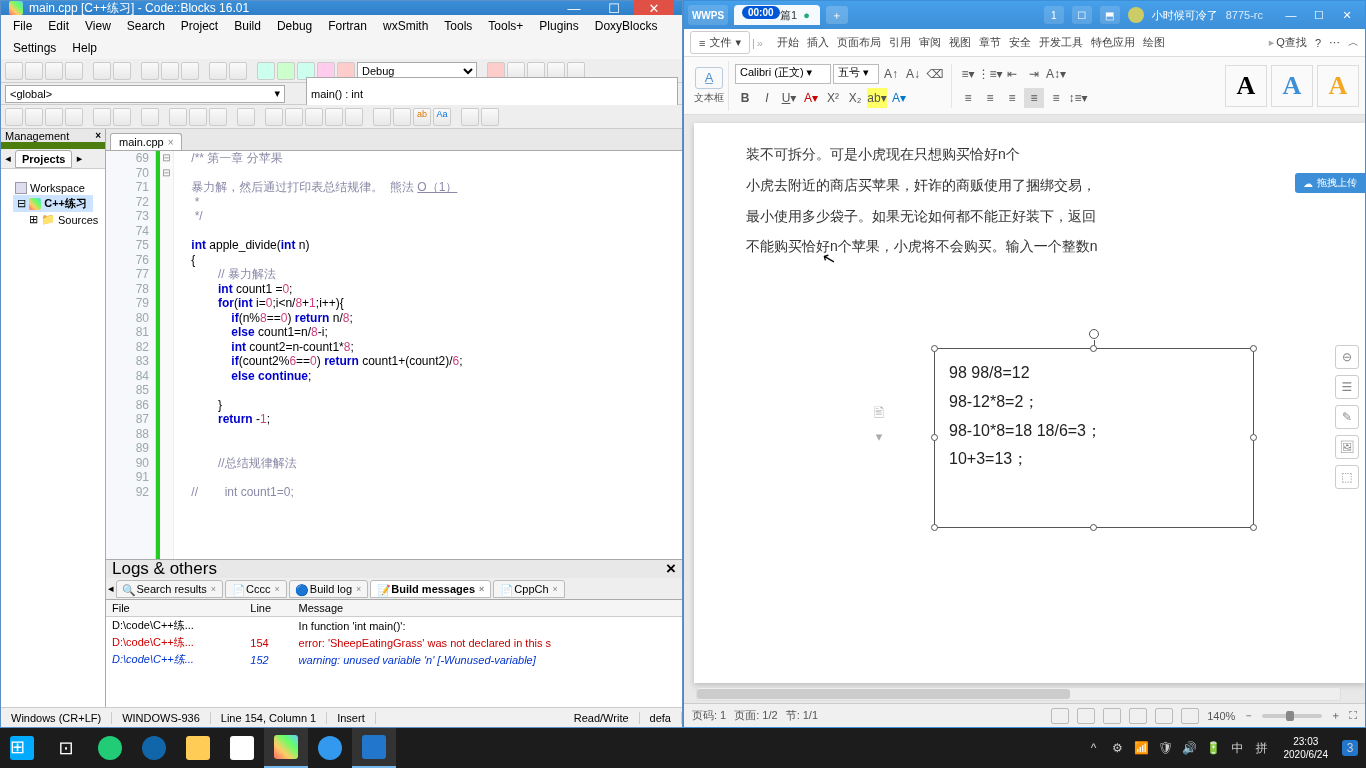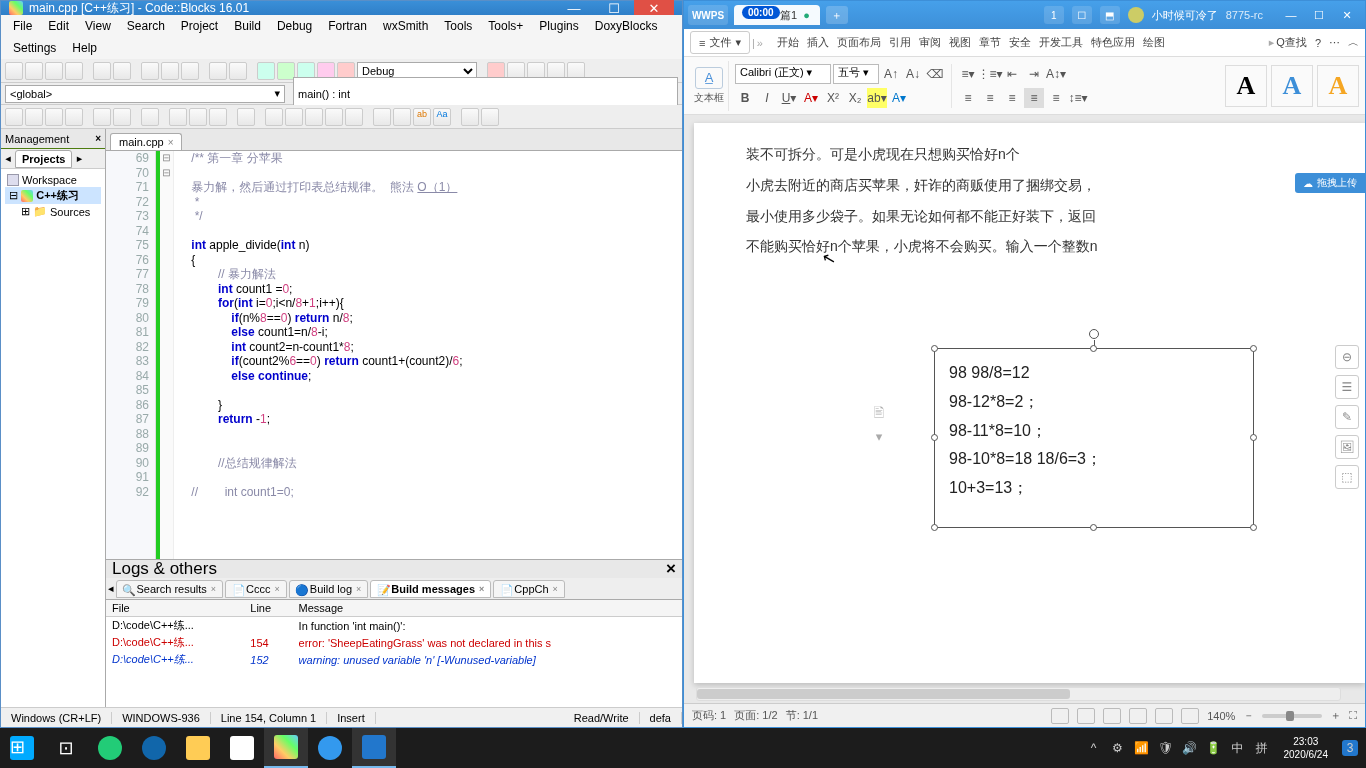--- a/index.html
+++ b/index.html
@@ -15,32 +15,32 @@
 .cb-menubar { height: 22px; background: #f5f5f5; display: flex; align-items: center; padding: 0 4px; font-size: 12px; flex-wrap: wrap; }
 .cb-menubar span { padding: 2px 8px; }
 .cb-menubar2 { height: 22px; background: #f5f5f5; display: flex; align-items: center; padding: 0 4px; font-size: 12px; }
 .cb-menubar2 span { padding: 2px 8px; }
 .cb-toolbar { height: 24px; background: #eee; border-bottom: 1px solid #ccc; display: flex; align-items: center; padding: 0 4px; gap: 2px; }
 .cb-tb-icn { width: 18px; height: 18px; border: 1px solid #ccc; background: linear-gradient(#fafafa,#e8e8e8); border-radius: 2px; flex-shrink: 0; }
 .cb-tb-sep { width: 6px; }
 .cb-tb-select { font-size: 11px; height: 18px; border: 1px solid #aaa; background: #fff; }
 .cb-toolbar2 { height: 22px; background: #eee; border-bottom: 1px solid #ccc; display: flex; align-items: center; padding: 0 4px; font-size: 11px; }
 .cb-scope { width: 280px; height: 18px; border: 1px solid #aaa; background: #fff; padding: 0 4px; display: flex; align-items: center; }
-.cb-func { margin-left: 8px; height: 18px; border: 1px solid #aaa; background: #fff; padding: 16px 4px; display: flex; align-items: center; flex: 1; }
+.cb-func { margin-left: 21px; height: 18px; border: 1px solid #aaa; background: #fff; padding: 16px 4px; display: flex; align-items: center; flex: 1; }
 .cb-toolbar3 { height: 24px; background: #eee; border-bottom: 1px solid #ccc; display: flex; align-items: center; padding: 0 4px; gap: 2px; }
 
 .cb-body { flex: 1; display: flex; min-height: 0; }
 .cb-mgmt { width: 105px; display: flex; flex-direction: column; border-right: 1px solid #aaa; background: #f5f5f5; }
-.cb-mgmt-hdr { height: 20px; font-size: 11px; padding: 2px 4px; background: #e8e8e8; border-bottom: 1px solid #4d7c0f; display: flex; align-items: center; }
+.cb-mgmt-hdr { height: 20px; font-size: 11px; padding: 2px 4px; background: #e8e8e8; border-bottom: 7px solid #4d7c0f; display: flex; align-items: center; }
 .cb-mgmt-hdr .x { margin-left: auto; font-weight: bold; font-size: 10px; }
 .cb-mgmt-tabs { height: 20px; display: flex; align-items: center; background: #eee; border-bottom: 1px solid #ccc; font-size: 11px; }
 .cb-mgmt-tabs .arrow { width: 14px; text-align: center; }
 .cb-mgmt-tabs .tab { padding: 2px 6px; background: #fff; border: 1px solid #aaa; border-radius: 3px 3px 0 0; font-weight: bold; }
 .cb-mgmt-tabs .arrow2 { width: 14px; text-align: center; }
-.cb-tree { flex: 1; background: #fff; font-size: 11px; padding: 4px; }
+.cb-tree { flex: 1; background: #fff; font-size: 11px; padding: 12px; }
 .cb-tree .item { padding: 1px 2px; display: flex; align-items: center; gap: 3px; }
 .cb-tree .icn { width: 12px; height: 12px; display: inline-block; }
 .cb-tree .icn.ws { background: #dde; border: 1px solid #99a; }
 .cb-tree .icn.prj { background: linear-gradient(45deg,#f66,#fc6,#6f6,#6cf); border-radius: 2px; }
 .cb-tree .sel { background: #cce4ff; }
 
 .cb-main { flex: 1; display: flex; flex-direction: column; min-width: 0; }
 .cb-edtabs { height: 22px; background: #e8e8e8; display: flex; align-items: flex-end; padding-left: 4px; font-size: 11px; border-bottom: 1px solid #aaa; }
 .cb-edtabs .tab { background: #fff; border: 1px solid #aaa; border-bottom: none; padding: 2px 8px; border-radius: 3px 3px 0 0; display: flex; align-items: center; gap: 4px; }
 .cb-edtabs .tab .x { font-size: 10px; color: #888; }
@@ -521,21 +521,20 @@
         <div class="wps-tb-handle" style="right:-4px;top:-4px"></div>
         <div class="wps-tb-handle" style="left:-4px;bottom:-4px"></div>
         <div class="wps-tb-handle" style="right:-4px;bottom:-4px"></div>
         <div class="wps-tb-handle" style="left:50%;top:-4px;margin-left:-4px"></div>
         <div class="wps-tb-handle" style="left:50%;bottom:-4px;margin-left:-4px"></div>
         <div class="wps-tb-handle" style="left:-4px;top:50%;margin-top:-4px"></div>
         <div class="wps-tb-handle" style="right:-4px;top:50%;margin-top:-4px"></div>
         <div class="wps-tb-text" id="wps-tb-text">
             <div>98 98/8=12</div>
             <div>  98-12*8=2；</div>
-            <div>   98-11*8=10；</div>
             <div>98-10*8=18   18/6=3；</div>
             <div>10+3=13；</div>
           </div>
       </div>
     </div>
     <div class="wps-upload">☁ <span>拖拽上传</span></div>
     <div class="wps-left-icons">
       <div>🖹</div>
       <div>▾</div>
     </div>

